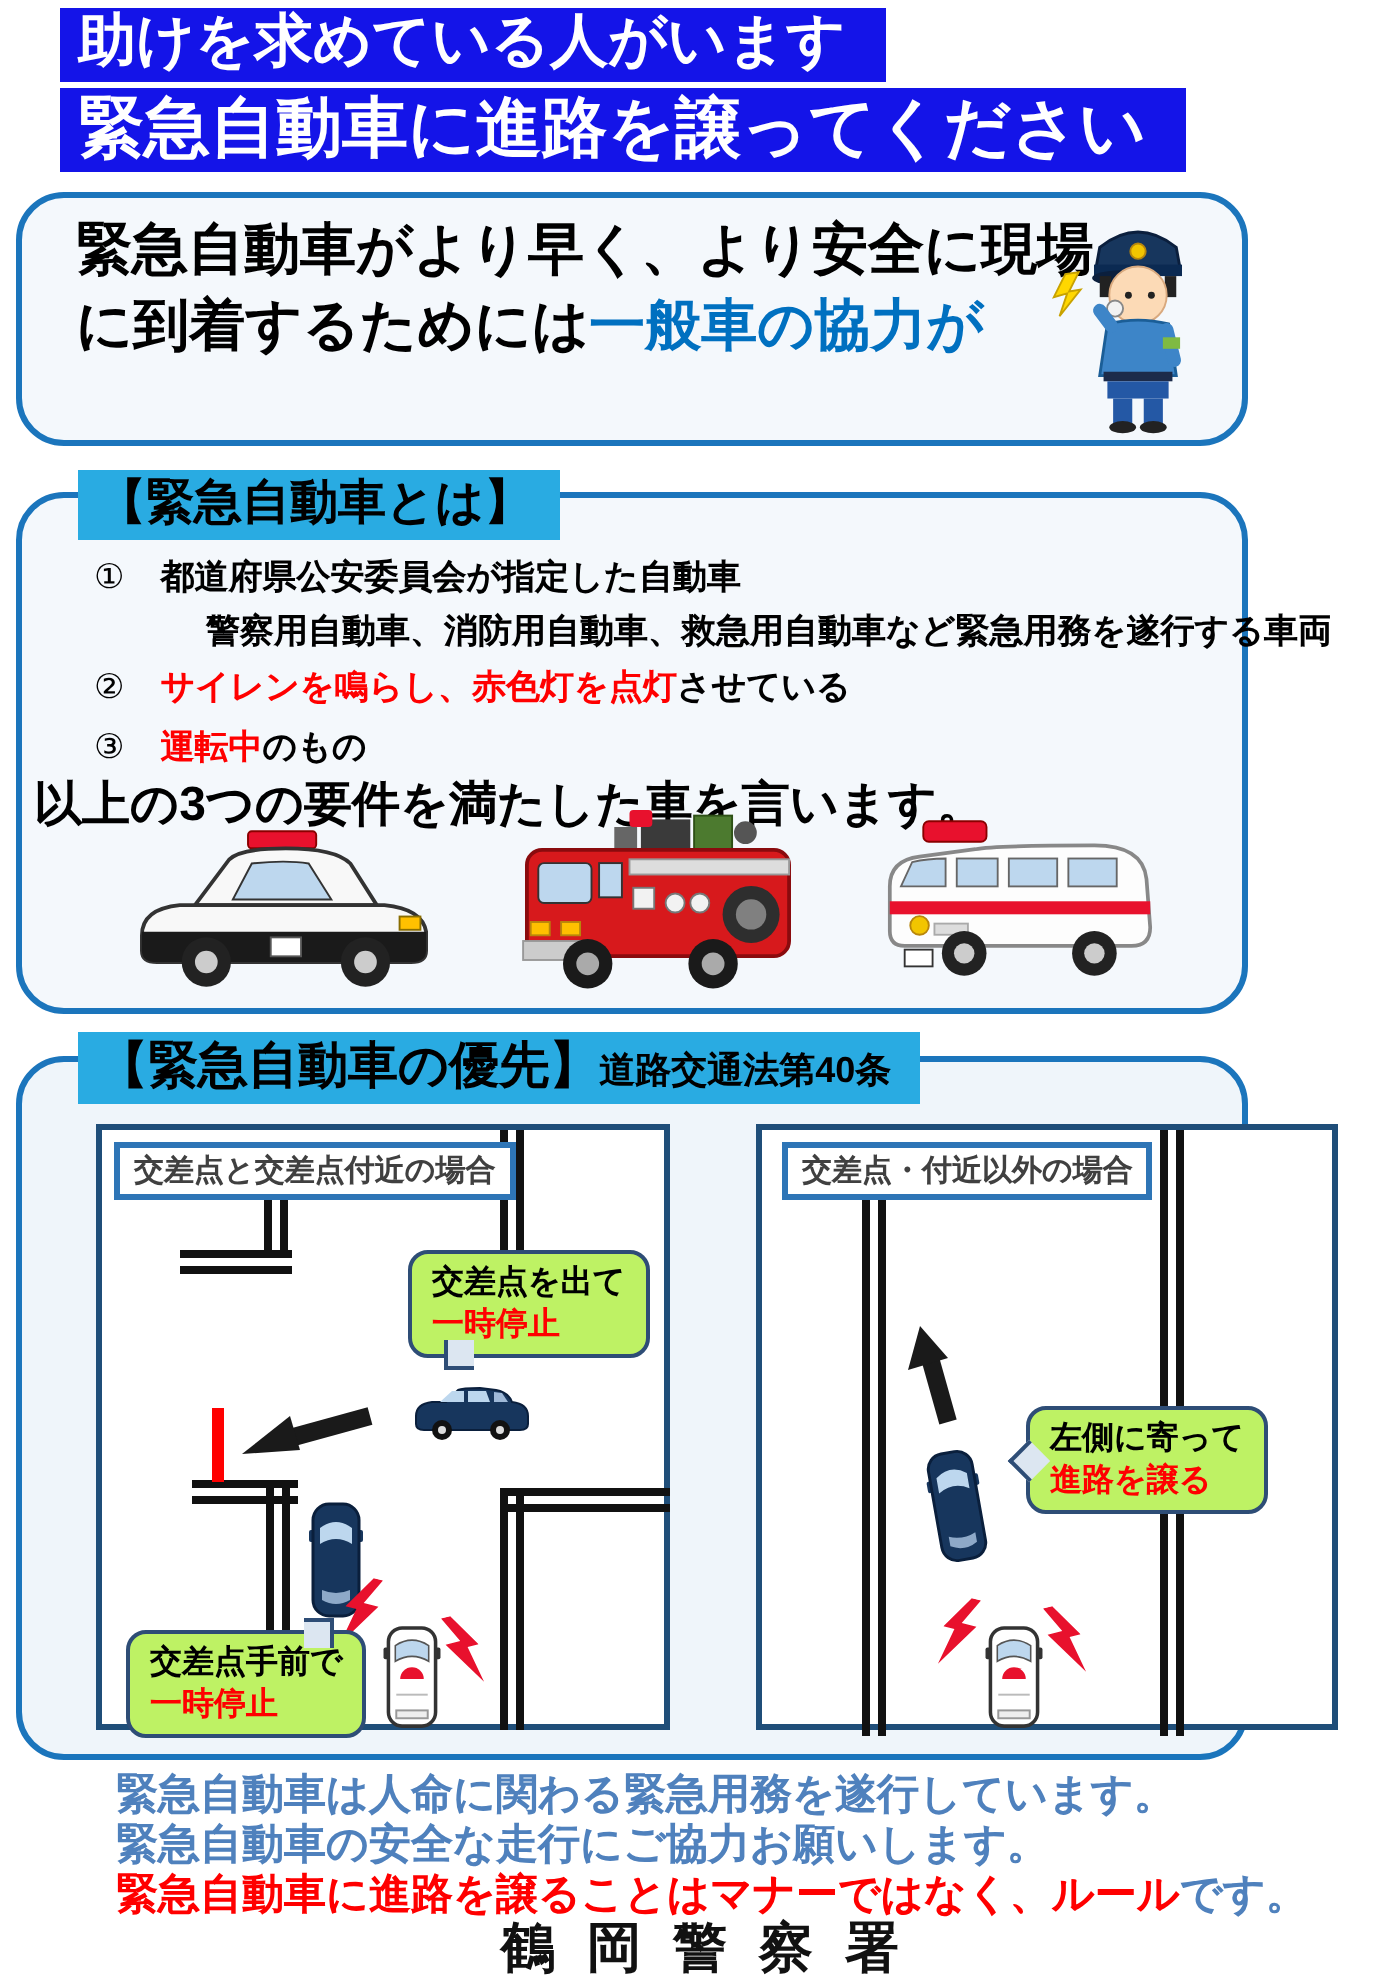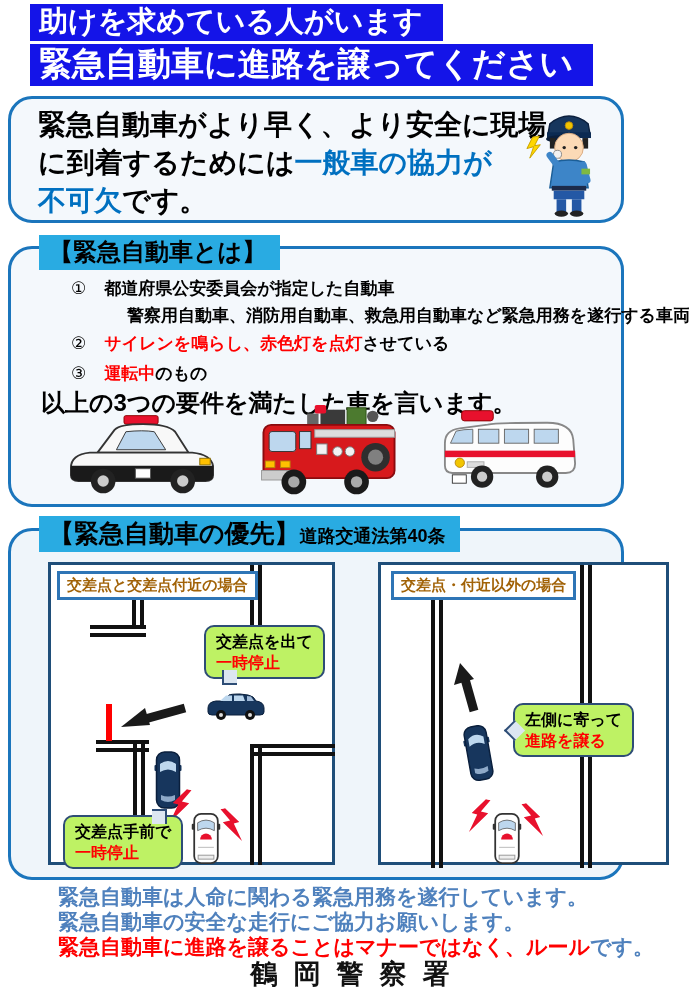--- a/index.html
+++ b/index.html
@@ -14,21 +14,21 @@
     font-weight:bold;padding:1px 20px 3px 9px;line-height:1.15;white-space:nowrap;
   }
   #title1{top:4px;font-size:29px;}
   #title2{top:44px;font-size:33px;}
   
   .bigbox{
     position:absolute;left:8px;width:616px;box-sizing:border-box;
     border:3px solid #1B75BC;border-radius:24px;background:#F4F8FC;
   }
   #box1{top:96px;height:127px;}
-  #box2{top:246px;height:261px;padding-left:24px;}
+  #box2{top:246px;height:261px;}
   #box3{top:528px;height:352px;background:#EFF5FA;}
   .chip{
     position:absolute;background:#29ABE2;color:#000;font-weight:bold;
     padding:3px 14px 4px 10px;white-space:nowrap;line-height:1.15;
   }
   #box2 .chip{top:-14px;left:28px;font-size:24px;}
   #box3 .chip{top:-15px;left:28px;font-size:25px;}
   #box3 .chip .law{font-size:18px;font-weight:bold;}
   
   #intro-text{position:absolute;left:27px;top:7px;width:575px;font-size:28px;font-weight:bold;line-height:38px;}
@@ -43,21 +43,21 @@
   #def-content{padding-top:25px;}
   #vehicles{position:absolute;left:48px;right:34px;bottom:5px;display:flex;justify-content:space-between;align-items:flex-end;}
   
   .panel{
     position:absolute;top:31px;height:303px;box-sizing:border-box;
     background:#fff;border:3px solid #1F4E79;
   }
   #panel-left{left:37px;width:287px;}
   #panel-right{left:367px;width:291px;}
   .panel-label{
-    position:absolute;background:#fff;border:3px solid #2E75B6;color:#a16207;
+    position:absolute;background:#fff;border:3px solid #2E75B6;color:#404040;
     font-size:15px;font-weight:bold;padding:2px 7px;white-space:nowrap;z-index:6;
   }
   .rd-v{position:absolute;width:12px;box-sizing:border-box;border-left:4px solid #111;border-right:4px solid #111;}
   .rd-h{position:absolute;height:12px;box-sizing:border-box;border-top:4px solid #111;border-bottom:4px solid #111;}
   .stop-line{position:absolute;background:#FF0000;}
   .bubble{
     position:absolute;background:#bef264;border:2px solid #2E4D76;border-radius:10px;
     font-size:16px;font-weight:bold;line-height:21px;padding:4px 10px;z-index:5;white-space:nowrap;
   }
   .bubble .red{color:#FF0000;}
@@ -80,21 +80,20 @@
 </head>
 <body>
 
 <div id="title1" class="title-bar">助けを求めている人がいます</div>
 <div id="title2" class="title-bar">緊急自動車に進路を譲ってください</div>
 
 <div id="box1" class="bigbox">
   <div id="intro-text">
     <div><span>緊急自動車がより早く、より安全に現場</span></div>
     <div><span>に到着するためには</span><span class="blue">一般車の協力が</span></div>
-    <div><span class="blue">不可欠</span><span>です。</span></div>
   </div>
   <svg id="officer" width="88" height="116" viewBox="0 0 92 118">
     <polygon points="8,34 2,46 9,44 5,56 16,42 10,43 15,33" fill="#FFD700" stroke="#c8a200" stroke-width="1"></polygon>
     <path d="M26,20 Q46,4 66,20 L68,31 L24,31 Z" fill="#17365D" stroke="#0b1f3d" stroke-width="1.5"></path>
     <rect x="23" y="29" width="46" height="6" fill="#0b2a52"></rect>
     <ellipse cx="37" cy="36" rx="15" ry="4" fill="#0b1f3d"></ellipse>
     <circle cx="46" cy="22" r="4" fill="#F2C500" stroke="#b8860b"></circle>
     <rect x="26" y="35" width="6" height="11" fill="#222"></rect>
     <rect x="60" y="35" width="6" height="11" fill="#222"></rect>
     <circle cx="46" cy="45" r="15" fill="#FCDAB6" stroke="#d9a97e" stroke-width="1"></circle>

